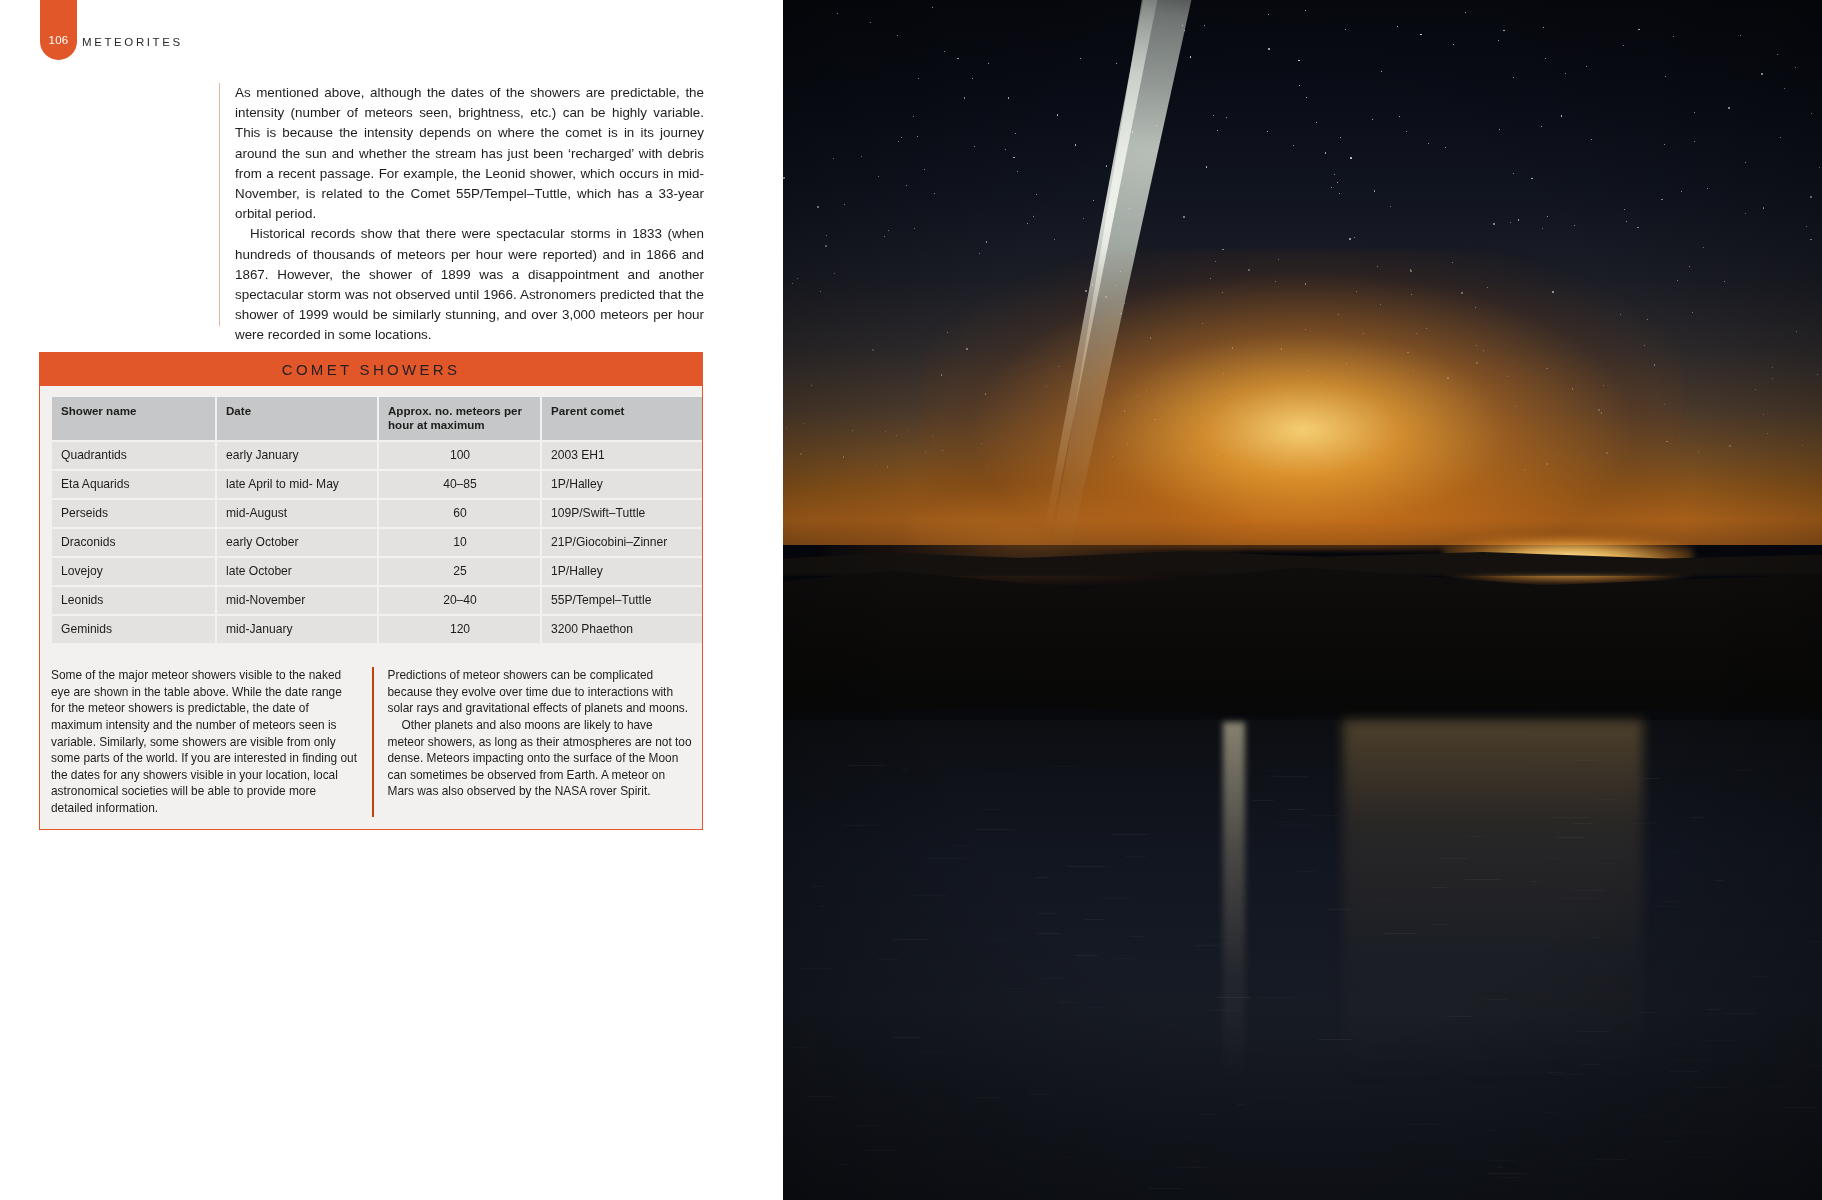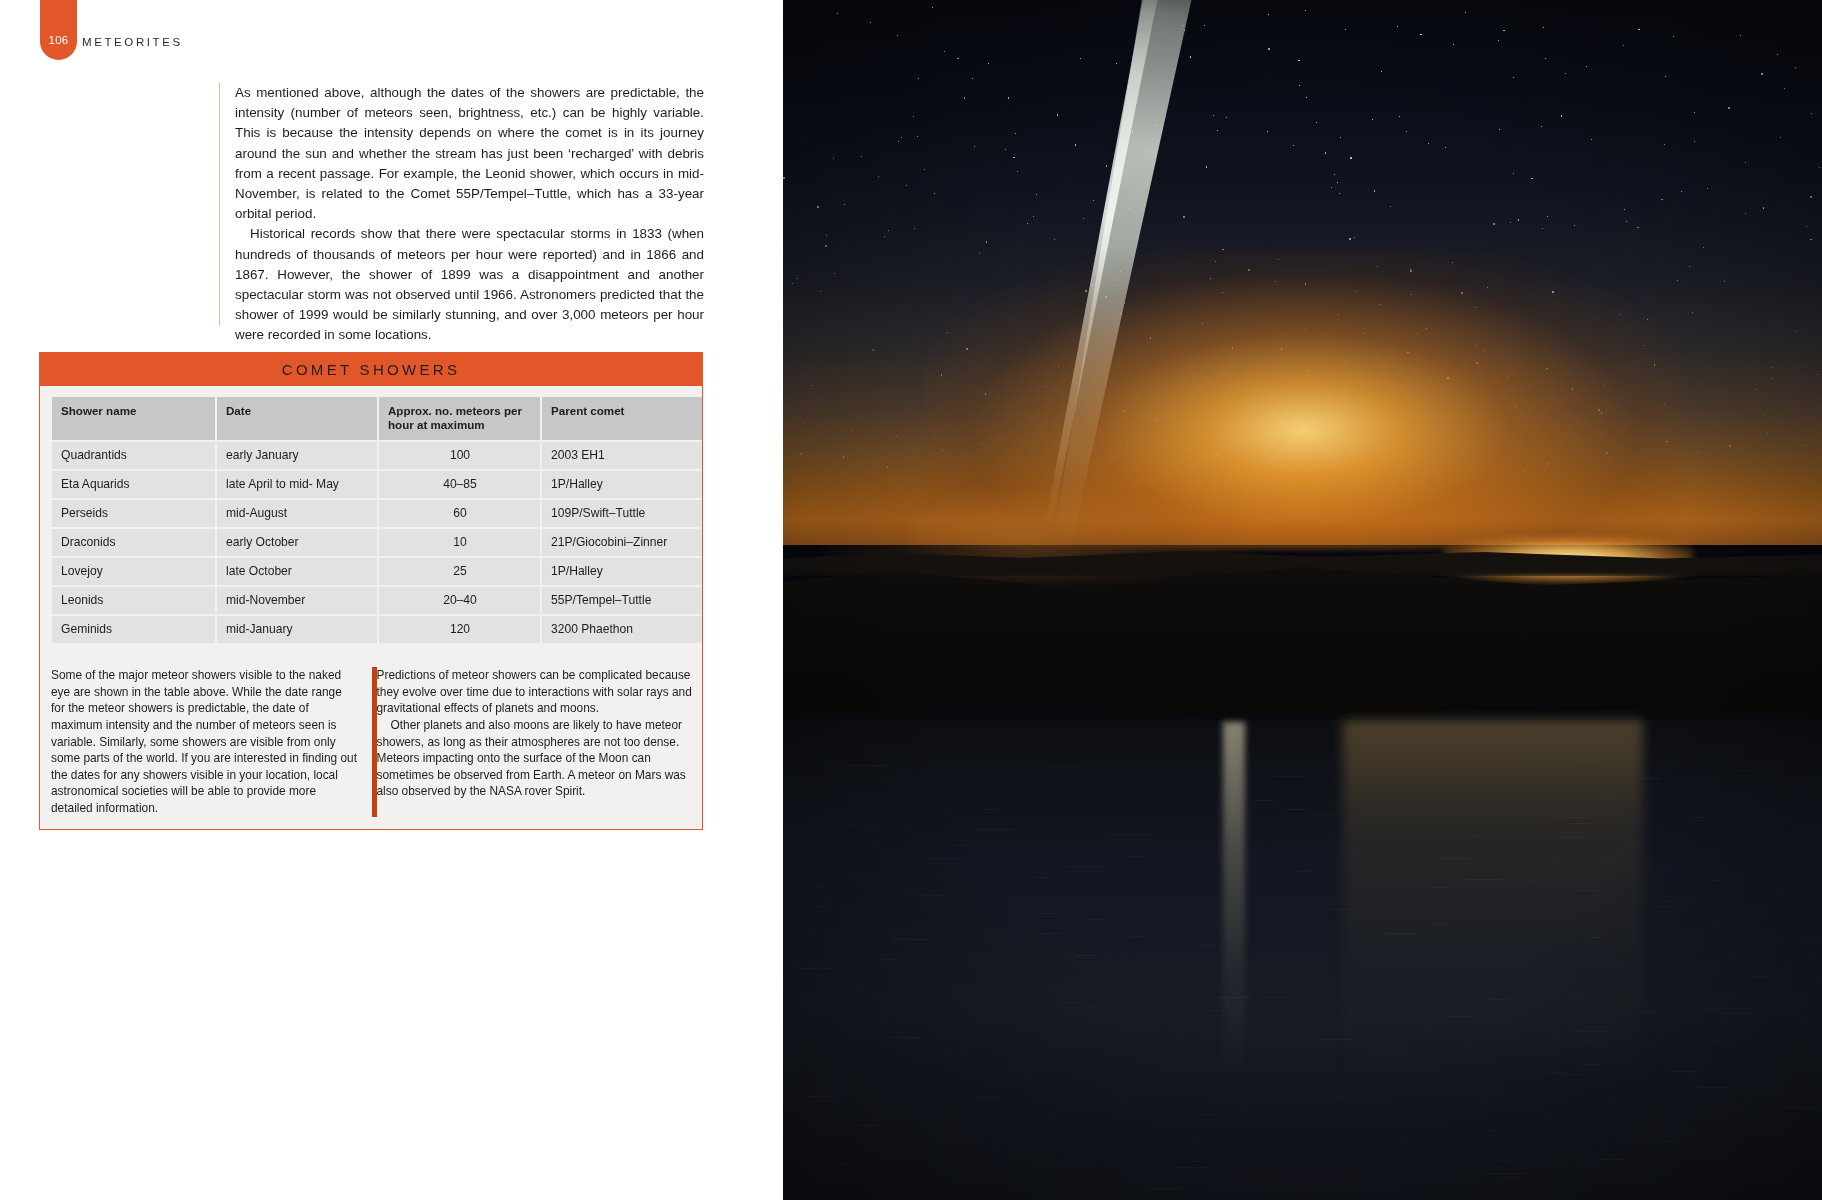--- a/index.html
+++ b/index.html
@@ -124,21 +124,21 @@
     padding: 12px 10px 12px 11px;
     gap: 0;
   }
   .cap-col {
     width: 50%;
     font-size: 11.9px;
     line-height: 16.6px;
     color: #1d1d1b;
   }
   .cap-col.left { padding-right: 14px; }
-  .cap-col.right { border-left: 5px solid #c2410c; }
+  .cap-col.right { padding-left: 14px; border-left: 2px solid #c2410c; }
   .cap-col p + p { text-indent: 14px; }
 
   
   .photo-caption {
     position: absolute;
     left: 534px; top: 852px;
     width: 172px;
     font-size: 11.3px;
     line-height: 15.6px;
     color: #1d1d1b;

